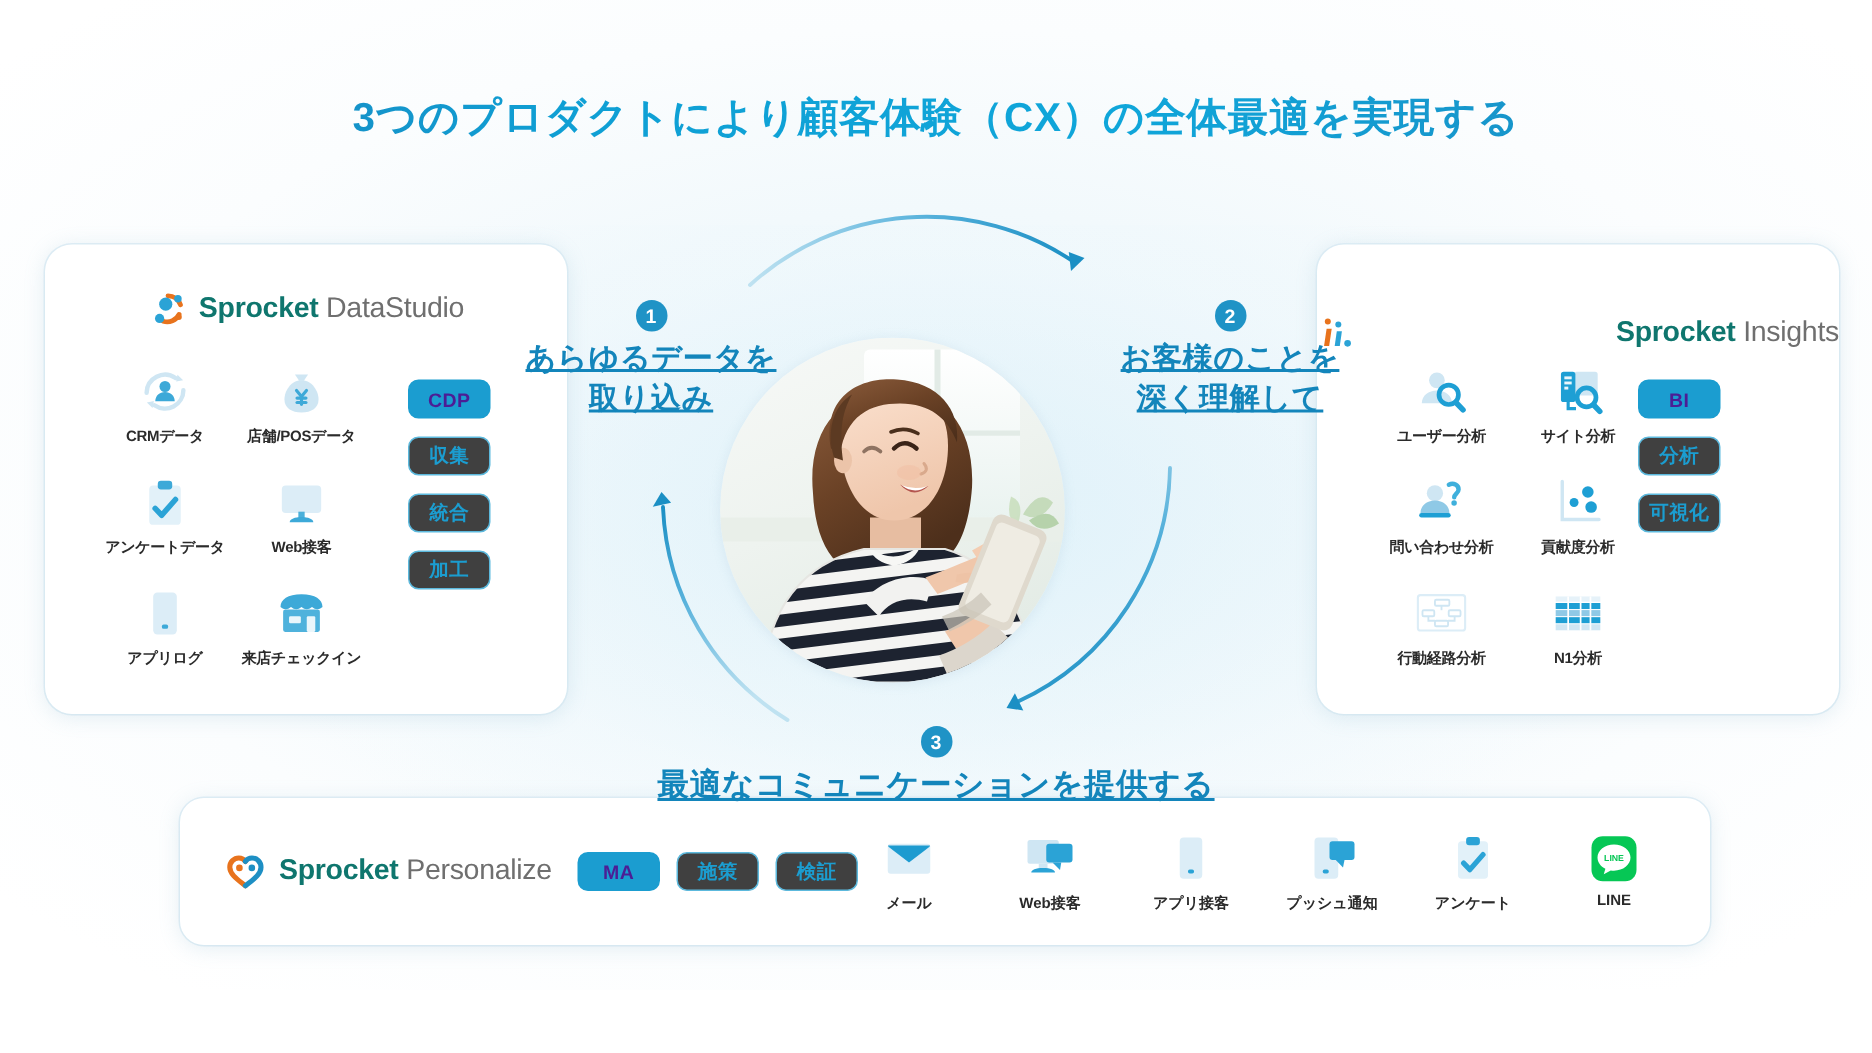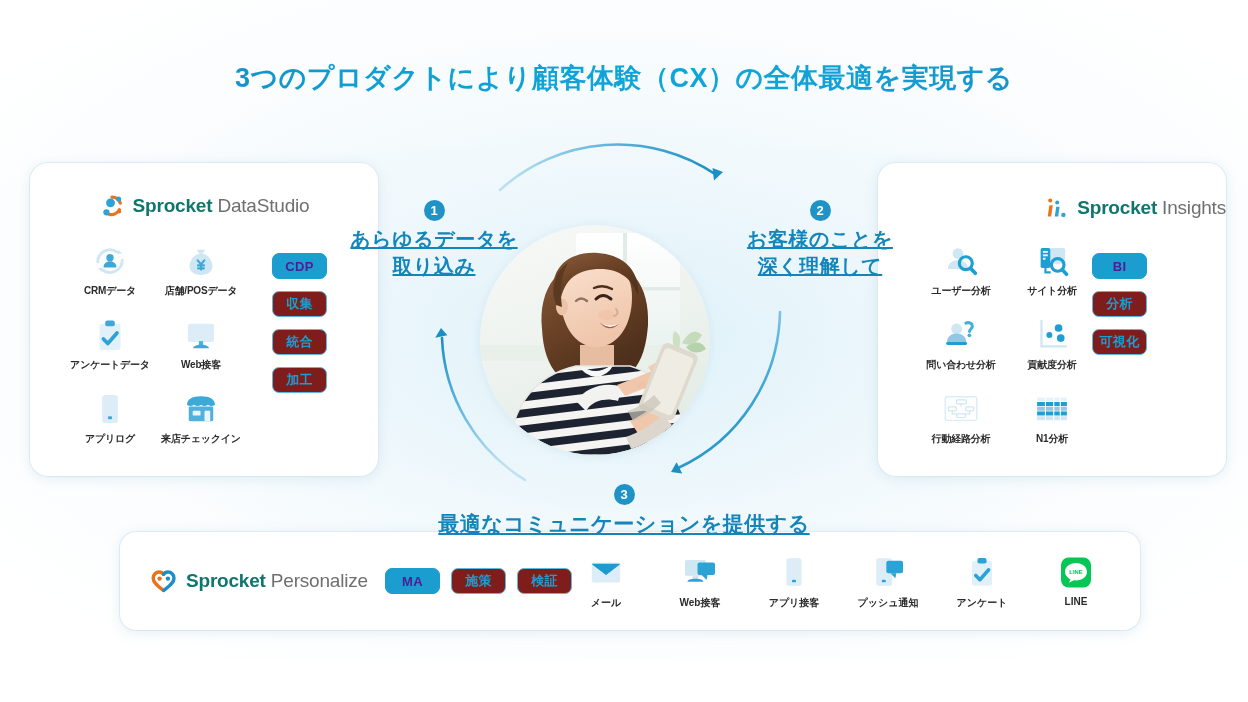--- a/index.html
+++ b/index.html
@@ -39,21 +39,21 @@
   .panel{
     position:absolute;background:#ffffff;border-radius:18px;
     box-shadow:0 2px 14px rgba(120,170,195,.20), 0 0 0 1px rgba(225,240,247,.9);
   }
   #panel-left{left:30px;top:163px;width:348px;height:313px;}
   #panel-right{left:878px;top:163px;width:348px;height:313px;}
   #panel-bottom{left:120px;top:532px;width:1020px;height:98px;border-radius:16px;}
 
   .panel-logo{position:absolute;display:flex;align-items:center;gap:8px;}
   #panel-left .panel-logo{left:0;right:0;top:30px;justify-content:center;}
-  #panel-right .panel-logo{left:0;right:0;top:32px;justify-content:flex-end;}
+  #panel-right .panel-logo{left:0;right:0;top:46px;justify-content:space-between;}
 
   .logo-word{font-size:19px;letter-spacing:-.2px;white-space:nowrap;}
   .logo-word b{font-weight:bold;color:#0f766e;}
   .logo-word span{font-weight:normal;color:#6f6f6f;}
 
   
   .icon-grid{position:absolute;display:grid;grid-template-columns:repeat(2,90px);
     column-gap:1px;row-gap:2px;}
   #grid-left{left:65px;top:240px;}
   #grid-right{left:916px;top:240px;}
@@ -63,21 +63,21 @@
 
   
   .badge-col{position:absolute;display:flex;flex-direction:column;gap:12px;align-items:center;}
   #badges-left{left:272px;top:253px;}
   #badges-right{left:1092px;top:253px;text-align:center;}
   .badge{
     width:55px;height:26px;border-radius:7px;display:flex;align-items:center;justify-content:center;
     font-size:13px;font-weight:bold;letter-spacing:.3px;box-sizing:border-box;
   }
   .badge.solid{background:#1b9dd0;color:#4c1d95;border:1px solid #1b9dd0;}
-  .badge.outline{background:#7f1d1d;color:#1b9dd0;border:1.5px solid #5cb9dd;}
+  .badge.outline{background:#404040;color:#1b9dd0;border:1.5px solid #5cb9dd;}
 
   
   #bottom-logo{position:absolute;left:30px;top:50%;transform:translateY(-50%);display:flex;align-items:center;gap:8px;text-align:center;}
   #bottom-badges{position:absolute;left:265px;top:50%;transform:translateY(-50%);display:flex;gap:11px;}
   #bottom-icons{position:absolute;left:455px;top:50%;transform:translateY(-50%);display:flex;gap:32px;justify-content:space-between;}
   .bcell{width:62px;display:flex;flex-direction:column;align-items:center;}
   .bcell .glyph{width:40px;height:40px;display:block;}
   .bcell .clabel{margin-top:3px;font-size:10px;font-weight:bold;color:#2b2b2b;white-space:nowrap;}
 
   

